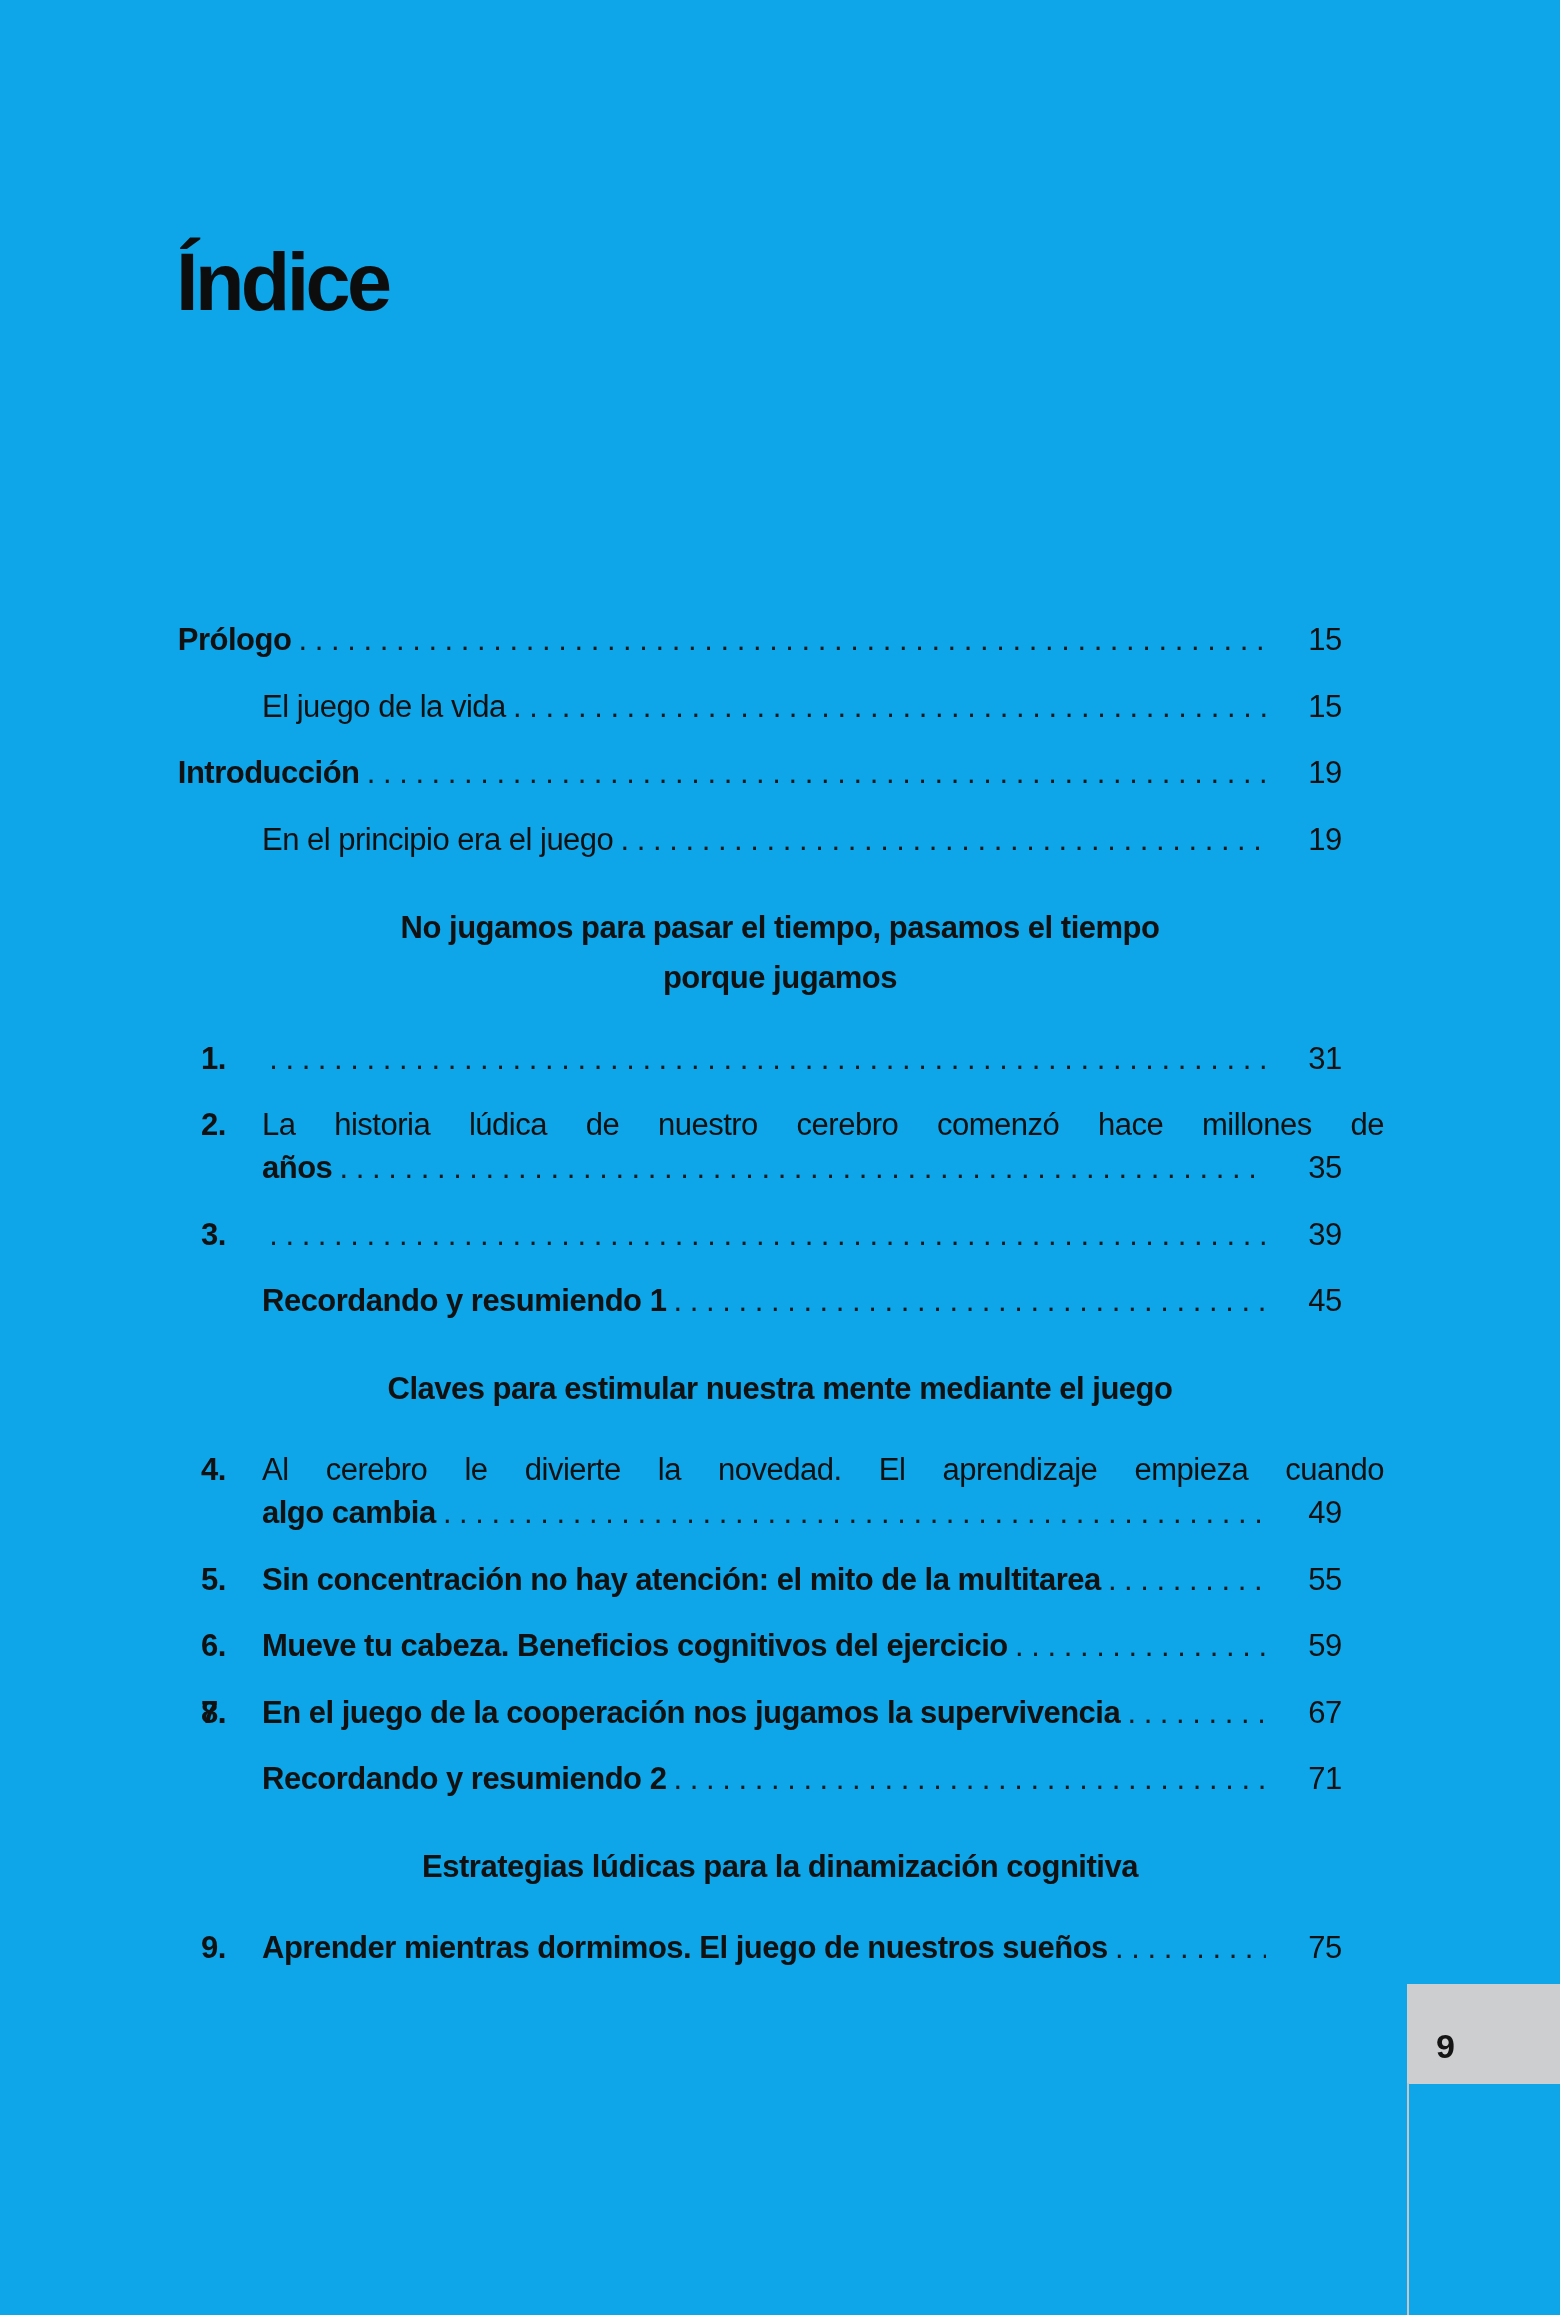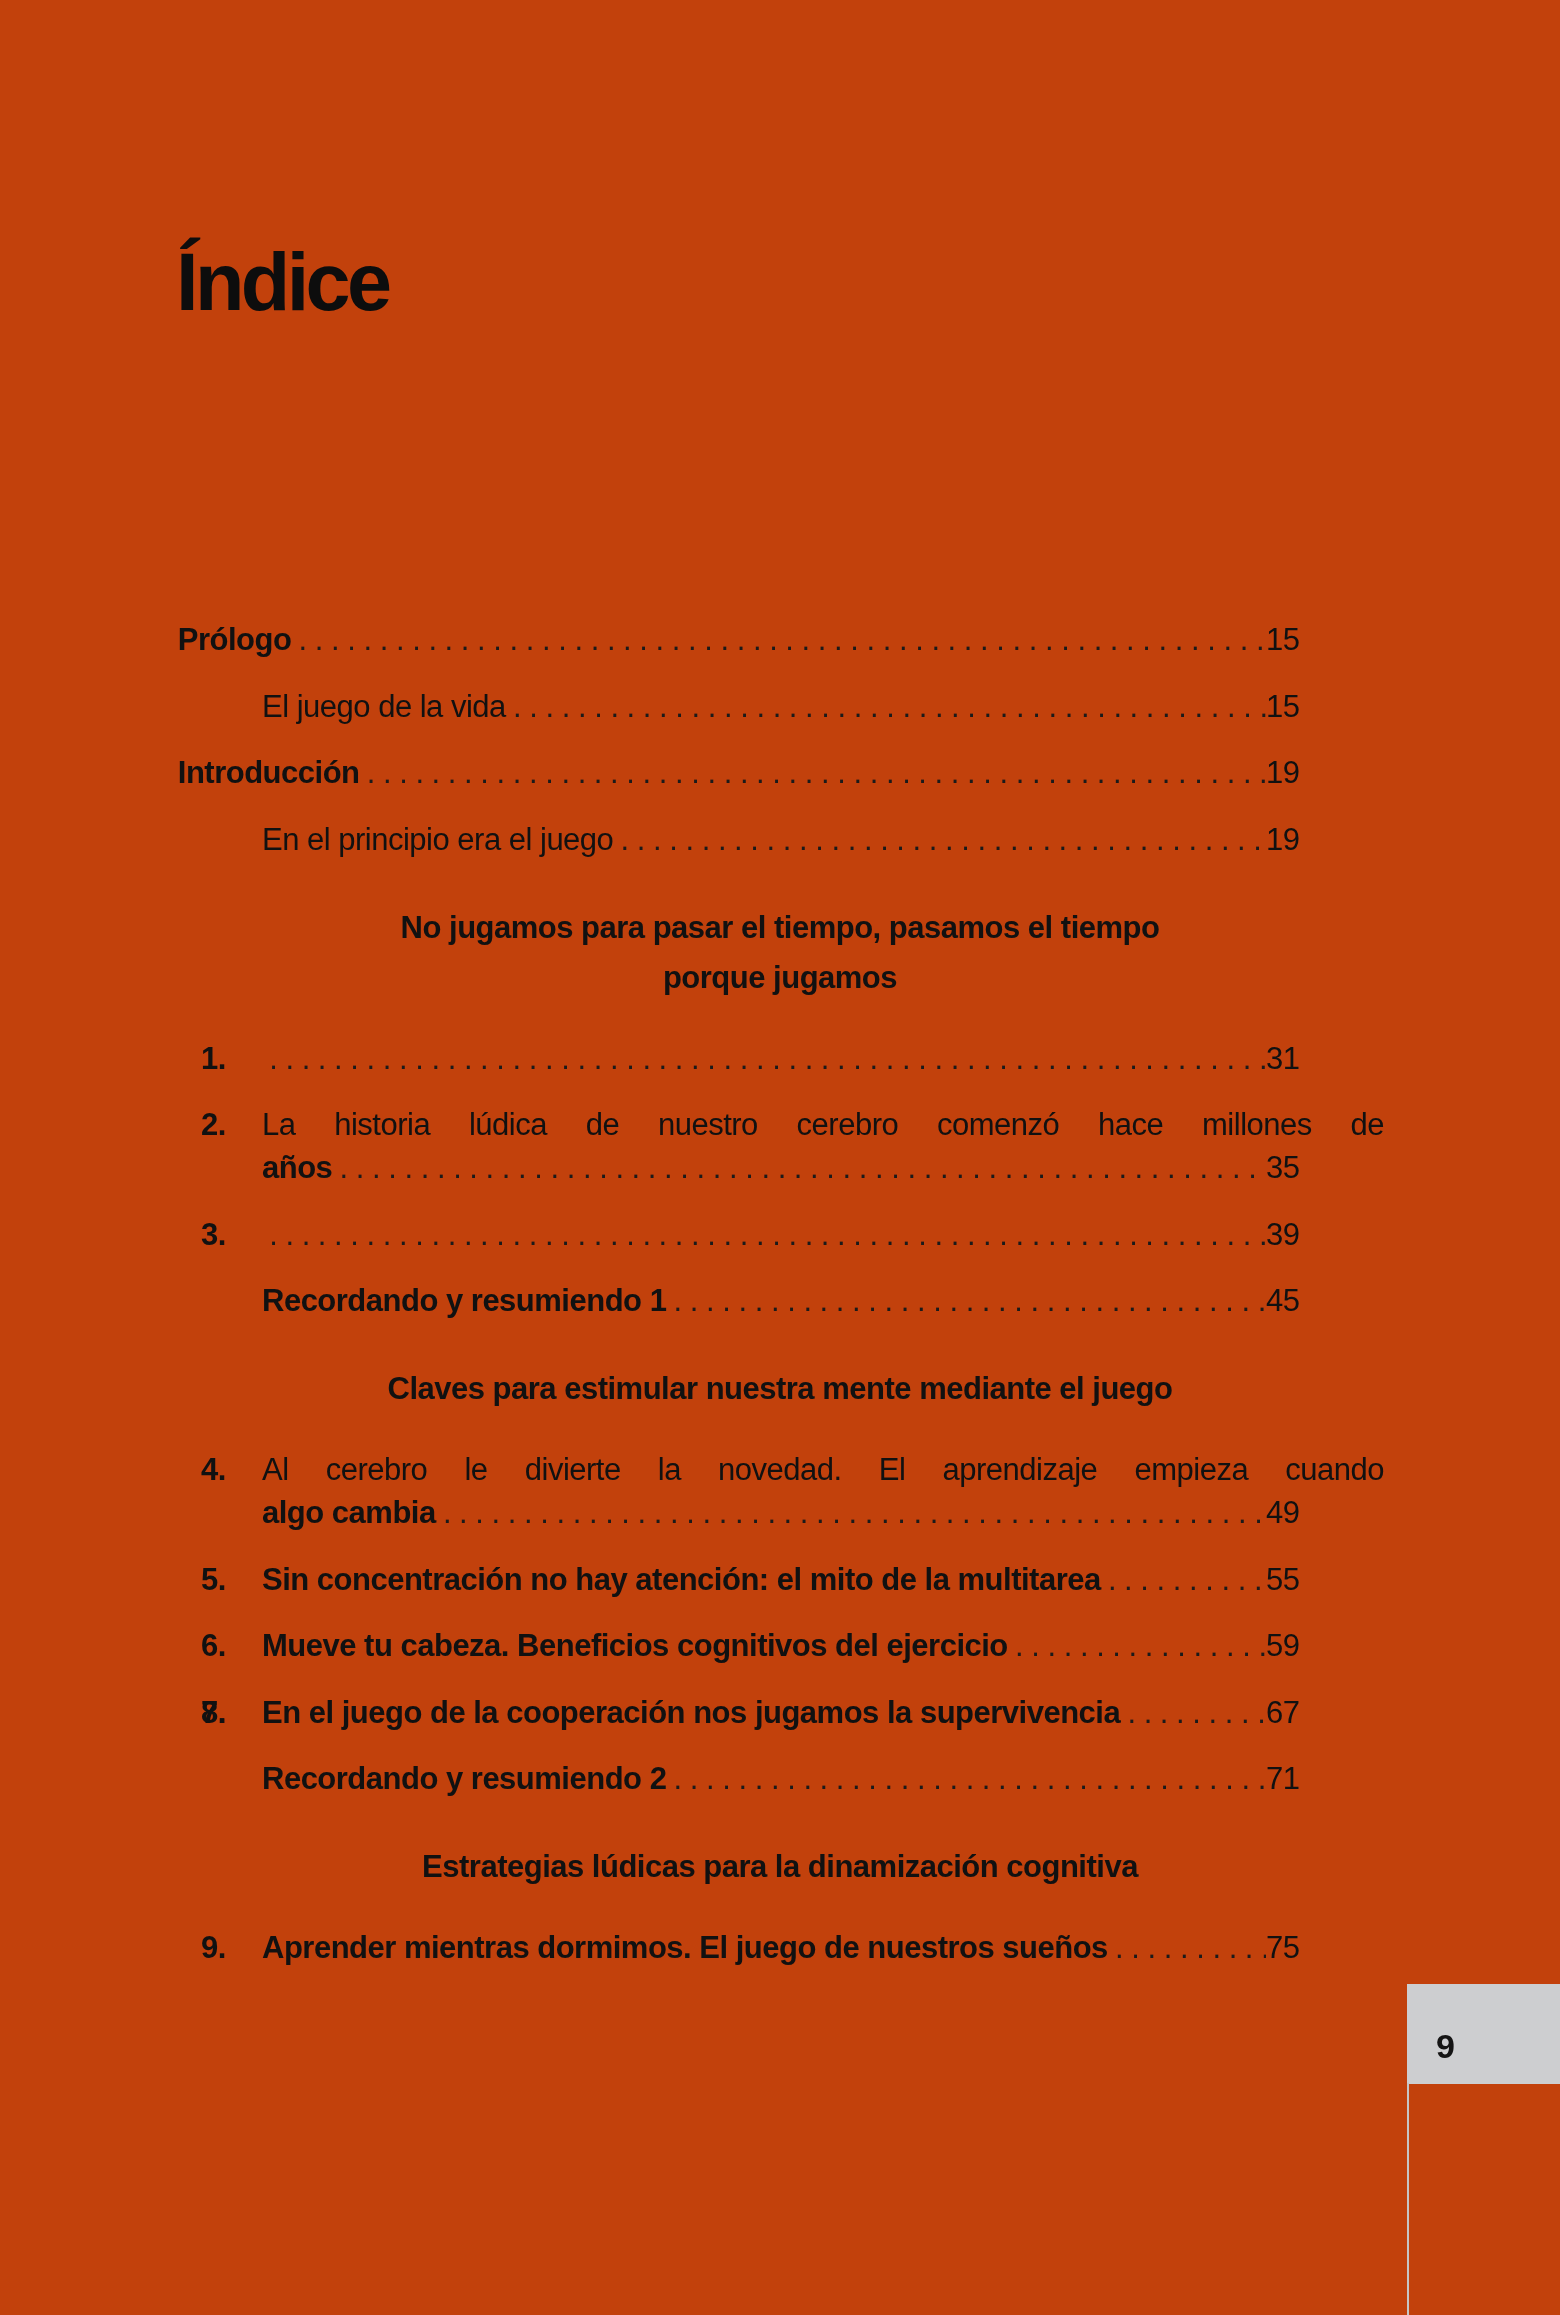--- a/index.html
+++ b/index.html
@@ -9,21 +9,21 @@
     width: 1560px;
     height: 2316px;
     overflow: hidden;
     font-family: "Liberation Sans", "DejaVu Sans", sans-serif;
     color: #111111;
   }
   .page {
     position: relative;
     width: 1560px;
     height: 2316px;
-    background: #c2410c;
+    background: #0ea5e9;
   }
   .content {
     position: absolute;
     left: 176px;
     top: 0;
     width: 1208px;
   }
   .doc-title {
     margin: 0;
     padding-top: 237px;
@@ -69,21 +69,21 @@
     margin-left: 7.2px;
     font-weight: 400;
     color: #1a1a1a;
   }
   .leader::after {
     content: ". . . . . . . . . . . . . . . . . . . . . . . . . . . . . . . . . . . . . . . . . . . . . . . . . . . . . . . . . . . . . . . . . . . . . . . .";
   }
   .pnum {
     width: 118px;
     min-width: 118px;
-    text-align: left;
+    text-align: center;
     font-weight: 400;
   }
   .heading {
     margin-top: 42px;
     margin-bottom: 34px;
     text-align: center;
     font-weight: 700;
     line-height: 50px;
   }
   .page-badge {

